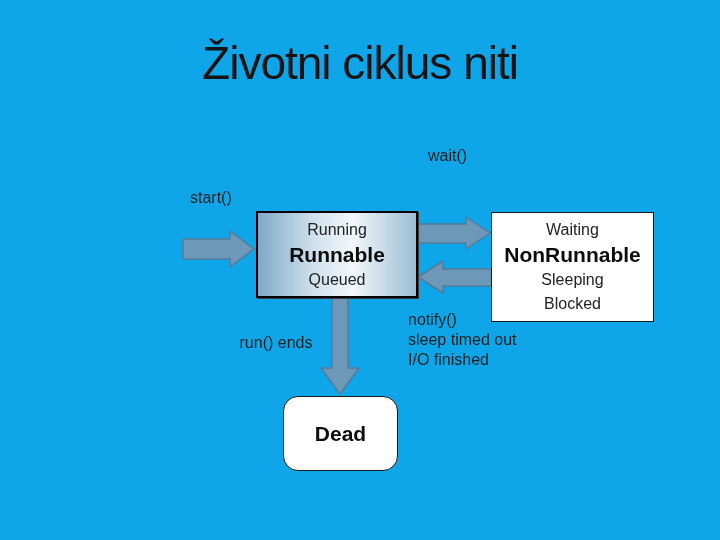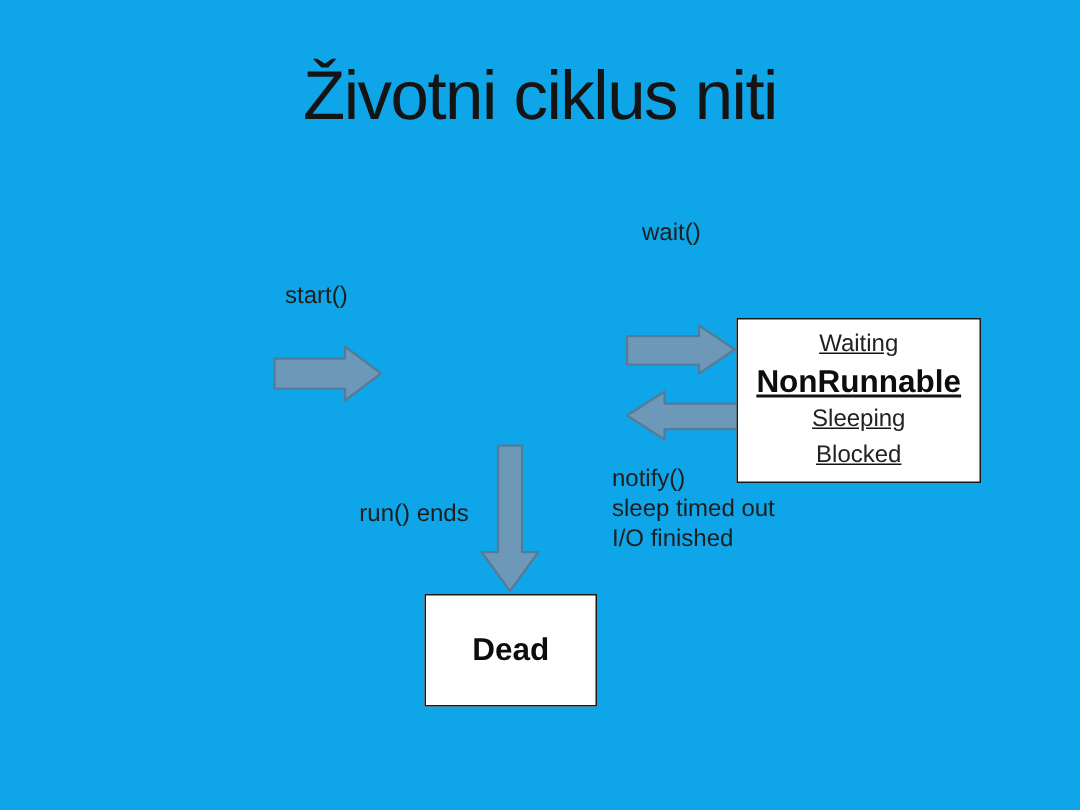--- a/index.html
+++ b/index.html
@@ -52,22 +52,22 @@
     text-align: center;
     color: #141414;
   }
   .box-new    { left: 71px;  top: 212px; width: 111px; height: 74px; }
   .box-runnable {
     left: 256px; top: 211px; width: 162px; height: 87px;
     border: 2px solid #000000;
     box-shadow: 1px 1px 0 #3c3c3c;
     background: linear-gradient(90deg, #7fa9c8 0%, #cfe0ec 35%, #f2f7fa 60%, #b6cfe0 88%, #9cbdd4 100%);
   }
-  .box-nonrunnable { left: 491px; top: 212px; width: 163px; height: 110px; text-decoration: underline; }
-  .box-dead   { left: 283px; top: 396px; width: 115px; height: 75px; }
+  .box-nonrunnable { left: 491px; top: 212px; width: 163px; height: 110px; }
+  .box-dead   { left: 283px; top: 396px; width: 115px; height: 75px; border-radius: 15px; }
   .box-label-main {
     font-size: 21px;
     font-weight: bold;
     line-height: 26px;
     color: #0d0d0d;
   }
   .box-label-sub {
     font-size: 16px;
     line-height: 24px;
     color: #222222;
@@ -92,20 +92,25 @@
   <div class="slide-title">Životni ciklus niti</div>
 
   <svg class="arrow-layer" viewBox="0 0 720 540" xmlns="http://www.w3.org/2000/svg">
     <polygon points="183,239 230,239 230,231 254,249 230,267 230,259 183,259" fill="#6d98b8"></polygon>
     <polygon points="418,224 466,224 466,217 490,233 466,249 466,243 418,243" fill="#6d98b8"></polygon>
     <polygon points="492,269 443,269 443,261 418,277 443,293 443,286 492,286" fill="#6d98b8"></polygon>
     <polygon points="332,297 348,297 348,368 359,368 340,394 321,368 332,368" fill="#6d98b8"></polygon>
   </svg>
 
 
+  <div class="state-box box-runnable">
+    <div class="box-label-sub">Running</div>
+    <div class="box-label-main">Runnable</div>
+    <div class="box-label-sub">Queued</div>
+  </div>
 
   <div class="state-box box-nonrunnable">
     <div class="box-label-sub">Waiting</div>
     <div class="box-label-main">NonRunnable</div>
     <div class="box-label-sub">Sleeping</div>
     <div class="box-label-sub">Blocked</div>
   </div>
 
   <div class="state-box box-dead">
     <div class="box-label-main">Dead</div>

